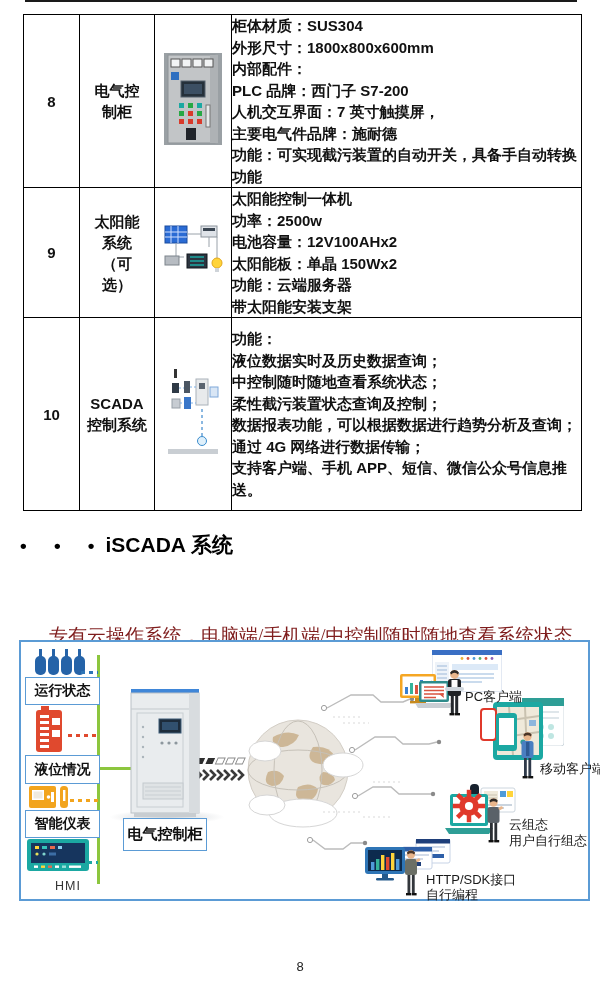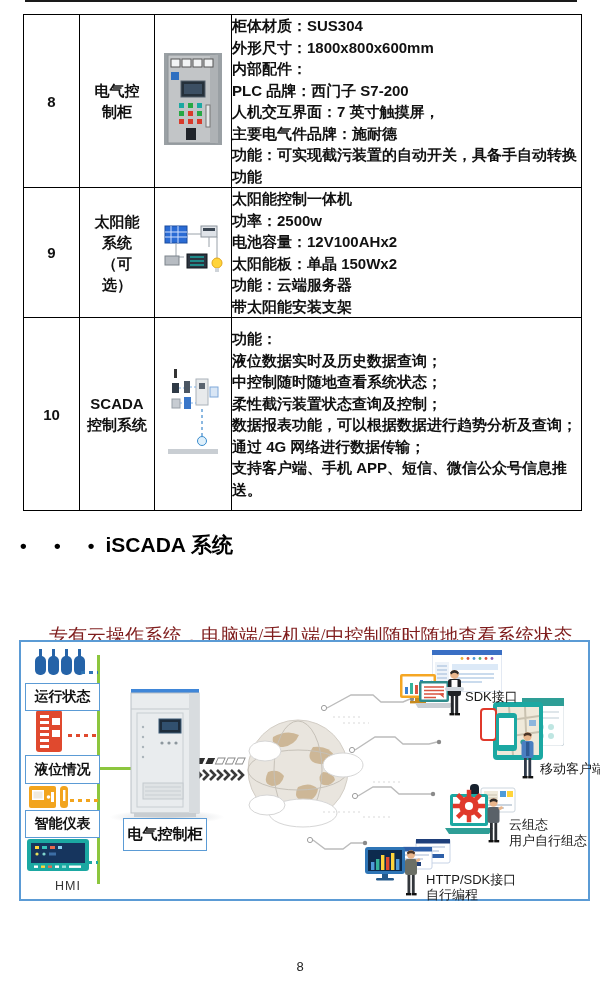--- a/index.html
+++ b/index.html
@@ -187,21 +187,21 @@
           <rect x="32" y="0" width="3" height="8"></rect>
           <rect x="45" y="0" width="3" height="8"></rect>
         <rect x="2" y="7" width="11" height="19" rx="5"></rect>
           <rect x="15" y="7" width="11" height="19" rx="5"></rect>
           <rect x="28" y="7" width="11" height="19" rx="5"></rect>
           <rect x="41" y="7" width="11" height="19" rx="5"></rect>
       </g>
     </svg>
   </span>
   <div class="dash d-blue" style="left:60px;top:29px;width:17px;"></div>
-  <div class="lblbox" style="left:4px;top:35px;width:73px;height:26px;margin-top:6px;">
+  <div class="lblbox" style="left:4px;top:35px;width:73px;height:26px;">
     <span>运行状态</span>
   </div>
 
   <span class="abs" style="left:11px;top:64px;">
     <svg width="34" height="47" viewBox="0 0 34 47">
       <rect x="9" y="0" width="8" height="5" fill="#e0492e"></rect>
       <rect x="4" y="4" width="26" height="42" rx="3" fill="#e0492e"></rect>
       <g fill="#fff">
         <rect x="8" y="9" width="9" height="3"></rect>
           <rect x="8" y="15" width="9" height="3"></rect>
@@ -409,21 +409,21 @@
       <path d="M6,3.8 a5,5 0 0 1 9,0 l-1.2,1.8 a4,4 0 0 0 -6.6,0 z" fill="#2f2a26"></path>
       <rect x="4" y="10" width="13" height="17" rx="2.5" fill="#1f2226"></rect>
       <rect x="7.5" y="11" width="6" height="7" fill="#fff"></rect>
       <rect x="1" y="18" width="19" height="4" rx="2" fill="#cfd6dd"></rect>
       <rect x="6.8" y="27" width="3" height="17" fill="#24272c"></rect>
         <rect x="11.2" y="27" width="3" height="17" fill="#24272c"></rect>
       <rect x="5.5" y="44" width="5" height="2.4" fill="#111"></rect>
         <rect x="11" y="44" width="5" height="2.4" fill="#111"></rect>
     </svg>
   </span>
-  <div class="clab" style="left:444px;top:46px;">SDK接口</div>
+  <div class="clab" style="left:444px;top:46px;">PC客户端</div>
 
   <span class="abs" style="left:501px;top:56px;">
     <svg width="42" height="48" viewBox="0 0 42 48">
       <rect x="0" y="0" width="42" height="48" rx="3" fill="#fff" stroke="#cfd8de"></rect>
       <rect x="0" y="0" width="42" height="8" fill="#2e9e96"></rect>
       <path d="M5,14 h32 M5,20 h32" stroke="#dfe6ea" stroke-width="2"></path>
       <g fill="#bfe6e2">
           <circle cx="9" cy="29" r="3"></circle>
           <circle cx="19" cy="29" r="3"></circle>
           <circle cx="29" cy="29" r="3"></circle>

